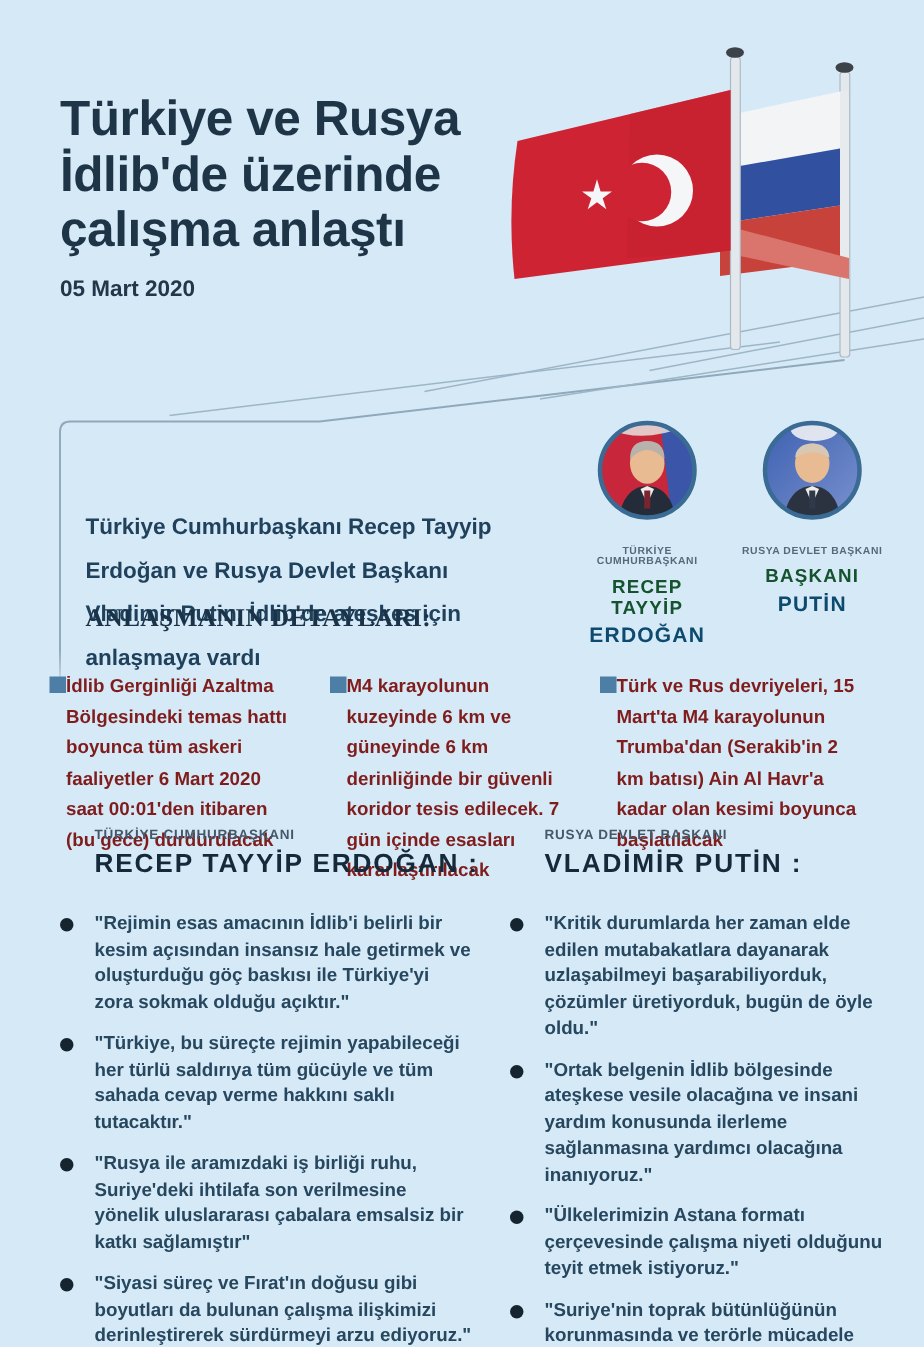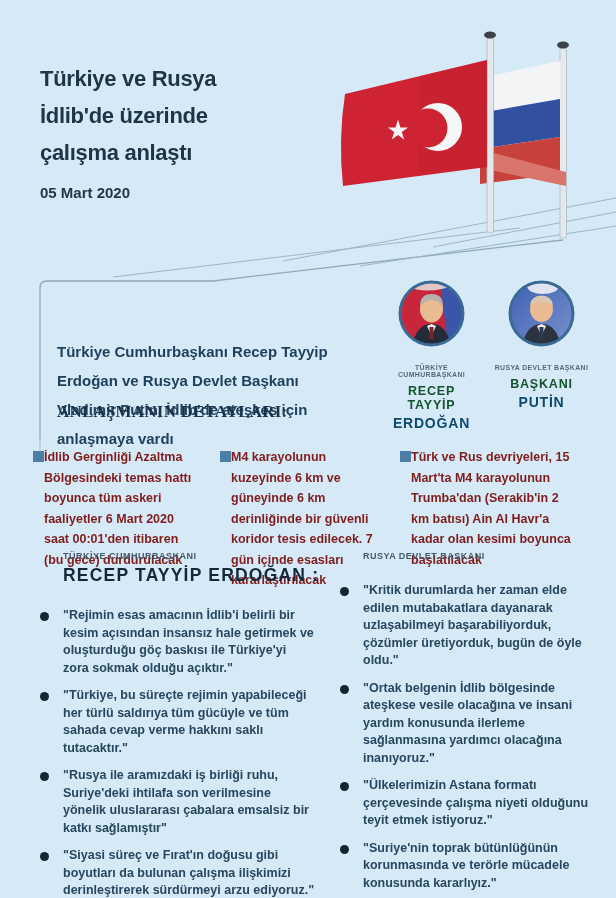--- a/index.html
+++ b/index.html
@@ -6,21 +6,21 @@
   body{
     width:616px;height:898px;position:relative;overflow:hidden;
     background:#d6e9f7;
     font-family:"Liberation Sans","DejaVu Sans",sans-serif;
     -webkit-font-smoothing:antialiased;
   }
   
   .deco-layer{position:absolute;inset:0;z-index:0;pointer-events:none;}
   
   .header{position:absolute;left:40px;top:60px;z-index:2;}
-  .title{color:#1e3447;font-size:22px;line-height:37px;font-weight:800;letter-spacing:-0.3px;}
+  .title{color:#1e3447;font-size:33px;line-height:37px;font-weight:800;letter-spacing:-0.3px;}
   .date{margin-top:13px;color:#22384a;font-size:15px;font-weight:700;}
   
   .flags{position:absolute;left:320px;top:10px;z-index:1;}
   
   .intro-text{
     position:absolute;left:57px;top:293px;width:303px;z-index:2;
     color:#1f415c;font-size:15px;line-height:29px;font-weight:600;margin-top:44px;
   }
   
   .leaders{position:absolute;left:383px;top:280px;display:flex;gap:13px;z-index:2;}
@@ -204,20 +204,21 @@
       <span class="dot-bullet"></span>
       <span class="quote-text">"Siyasi süreç ve Fırat'ın doğusu gibi boyutları da bulunan çalışma ilişkimizi derinleştirerek sürdürmeyi arzu ediyoruz."</span>
     </div>
 
   </div>
 </div>
 
 <div class="quote-col right">
   <div class="qhead">
     <div class="qcaption">RUSYA DEVLET BAŞKANI</div>
+    <div class="qname">VLADİMİR PUTİN :</div>
   </div>
   <div class="quote-list">
     <div class="quote-item">
       <span class="dot-bullet"></span>
       <span class="quote-text">"Kritik durumlarda her zaman elde edilen mutabakatlara dayanarak uzlaşabilmeyi başarabiliyorduk, çözümler üretiyorduk, bugün de öyle oldu."</span>
     </div>
     <div class="quote-item">
       <span class="dot-bullet"></span>
       <span class="quote-text">"Ortak belgenin İdlib bölgesinde ateşkese vesile olacağına ve insani yardım konusunda ilerleme sağlanmasına yardımcı olacağına inanıyoruz."</span>
     </div>

